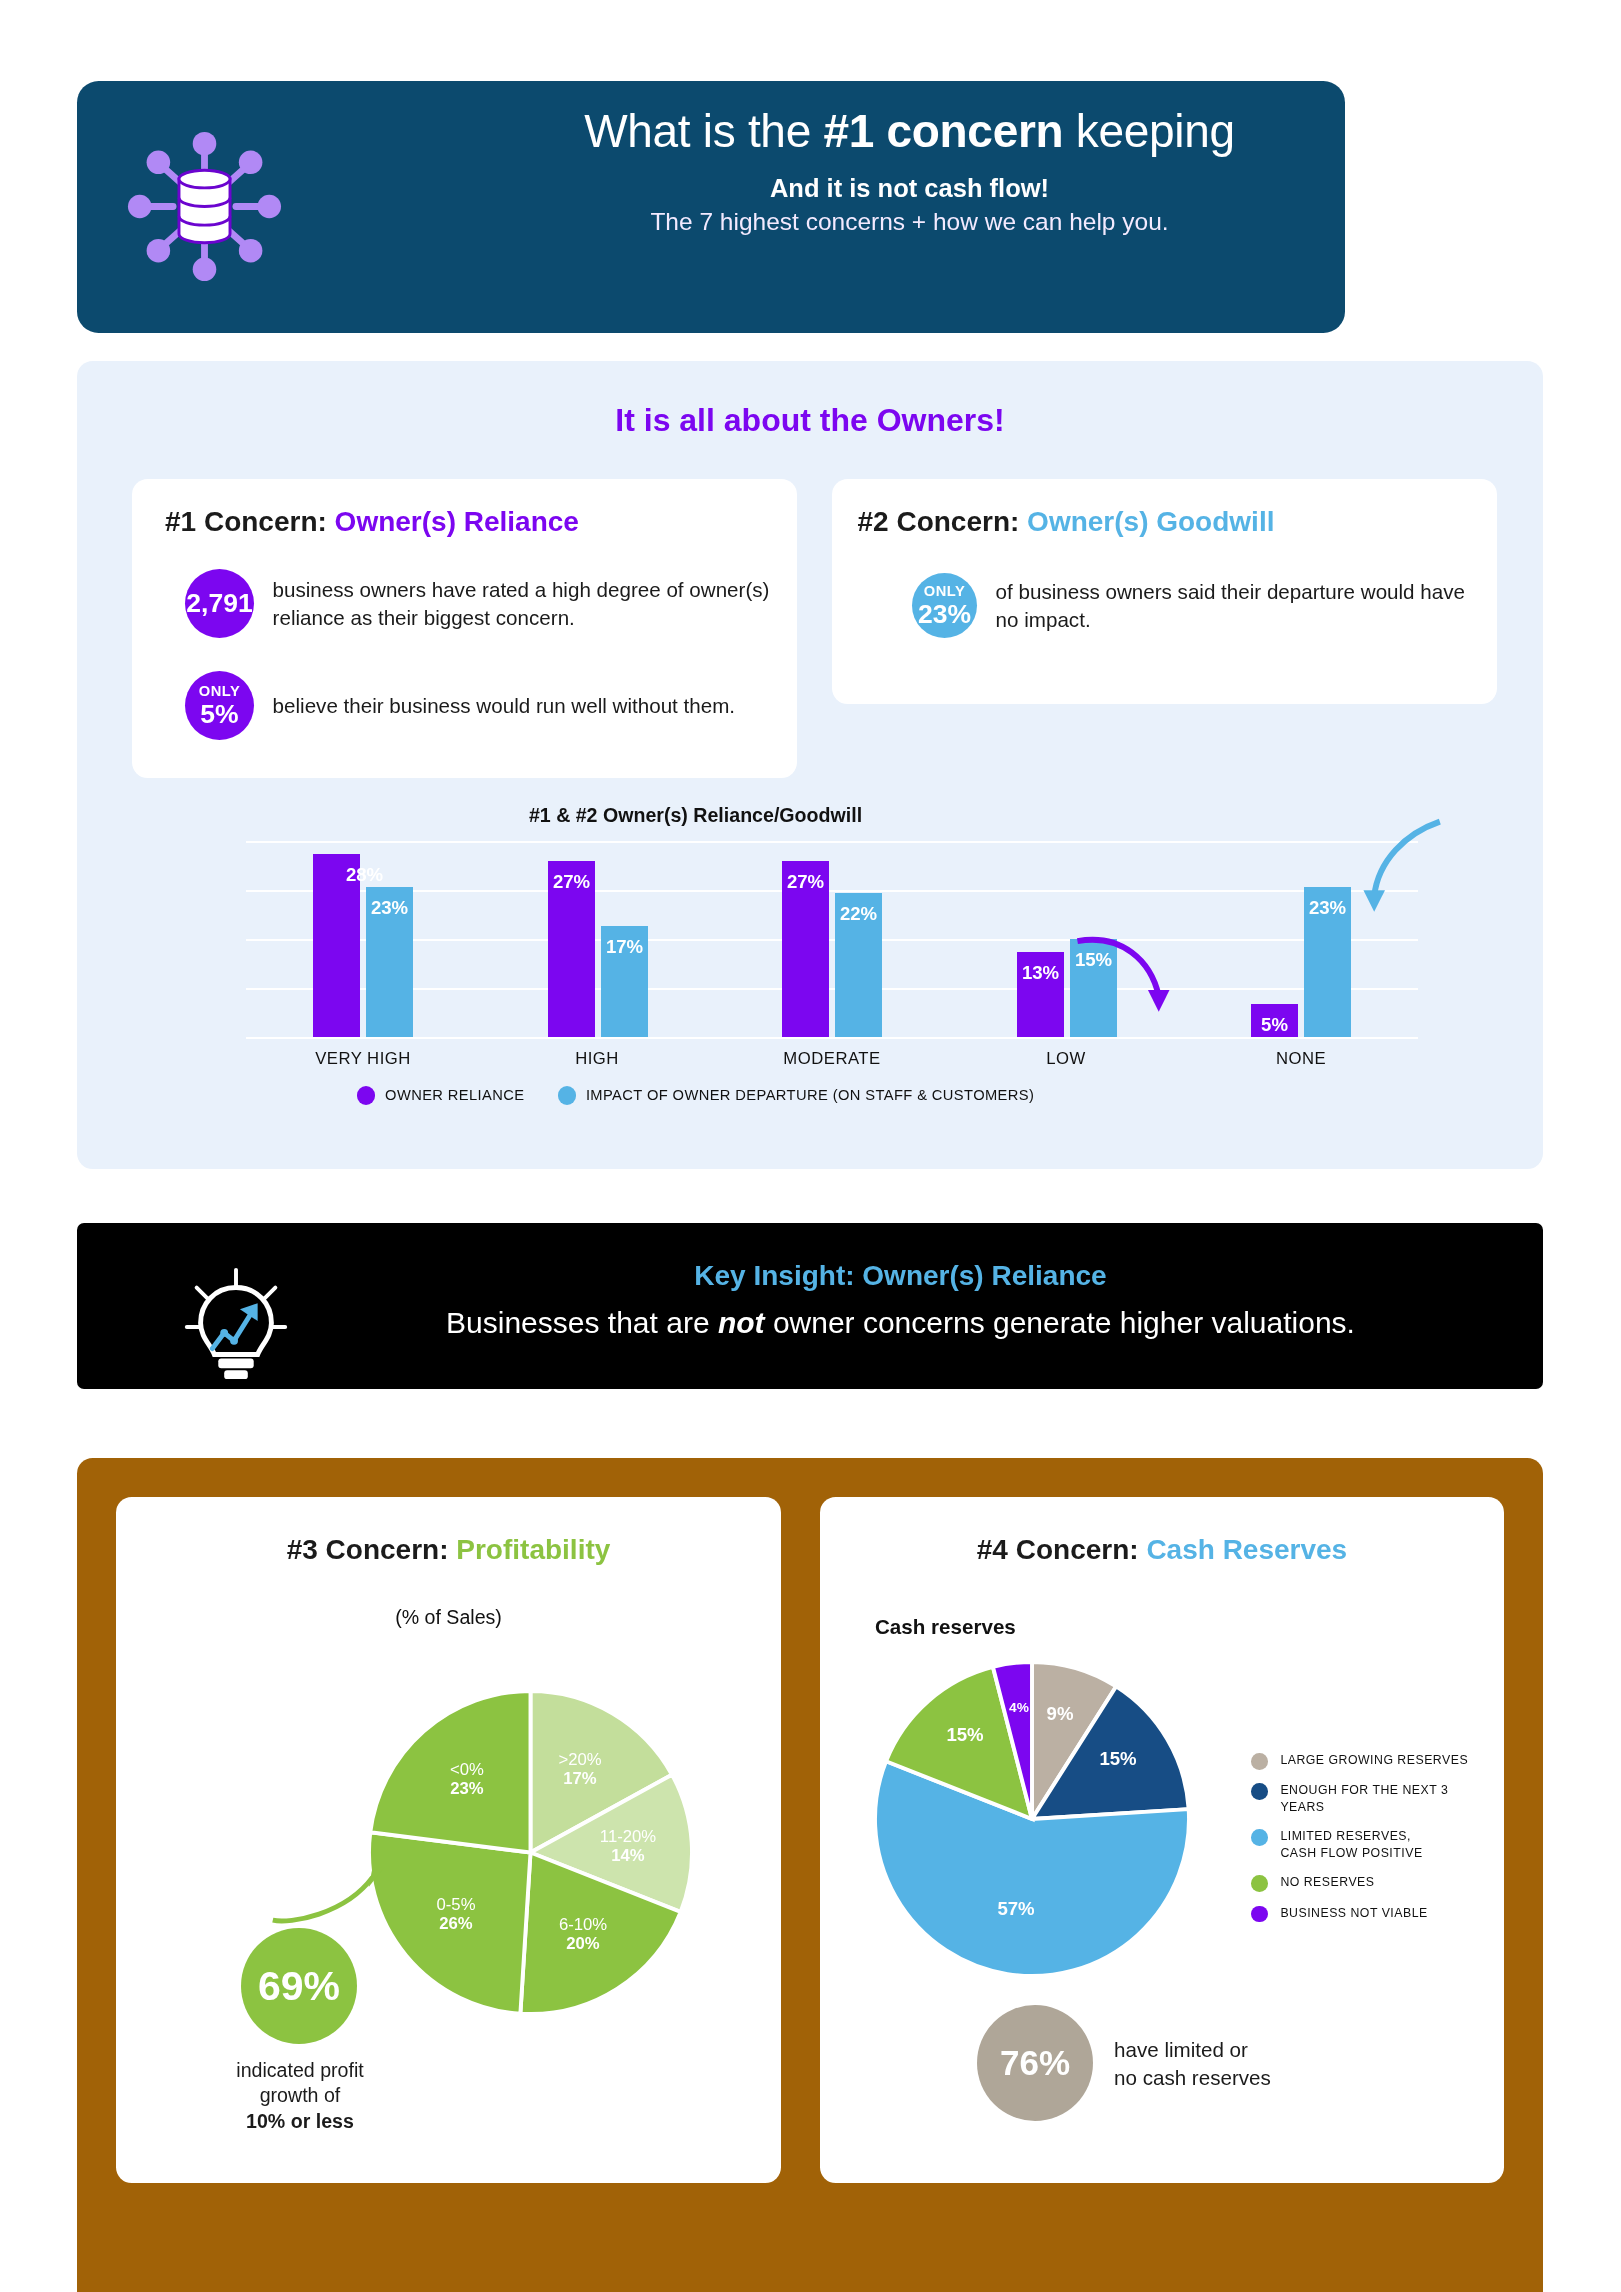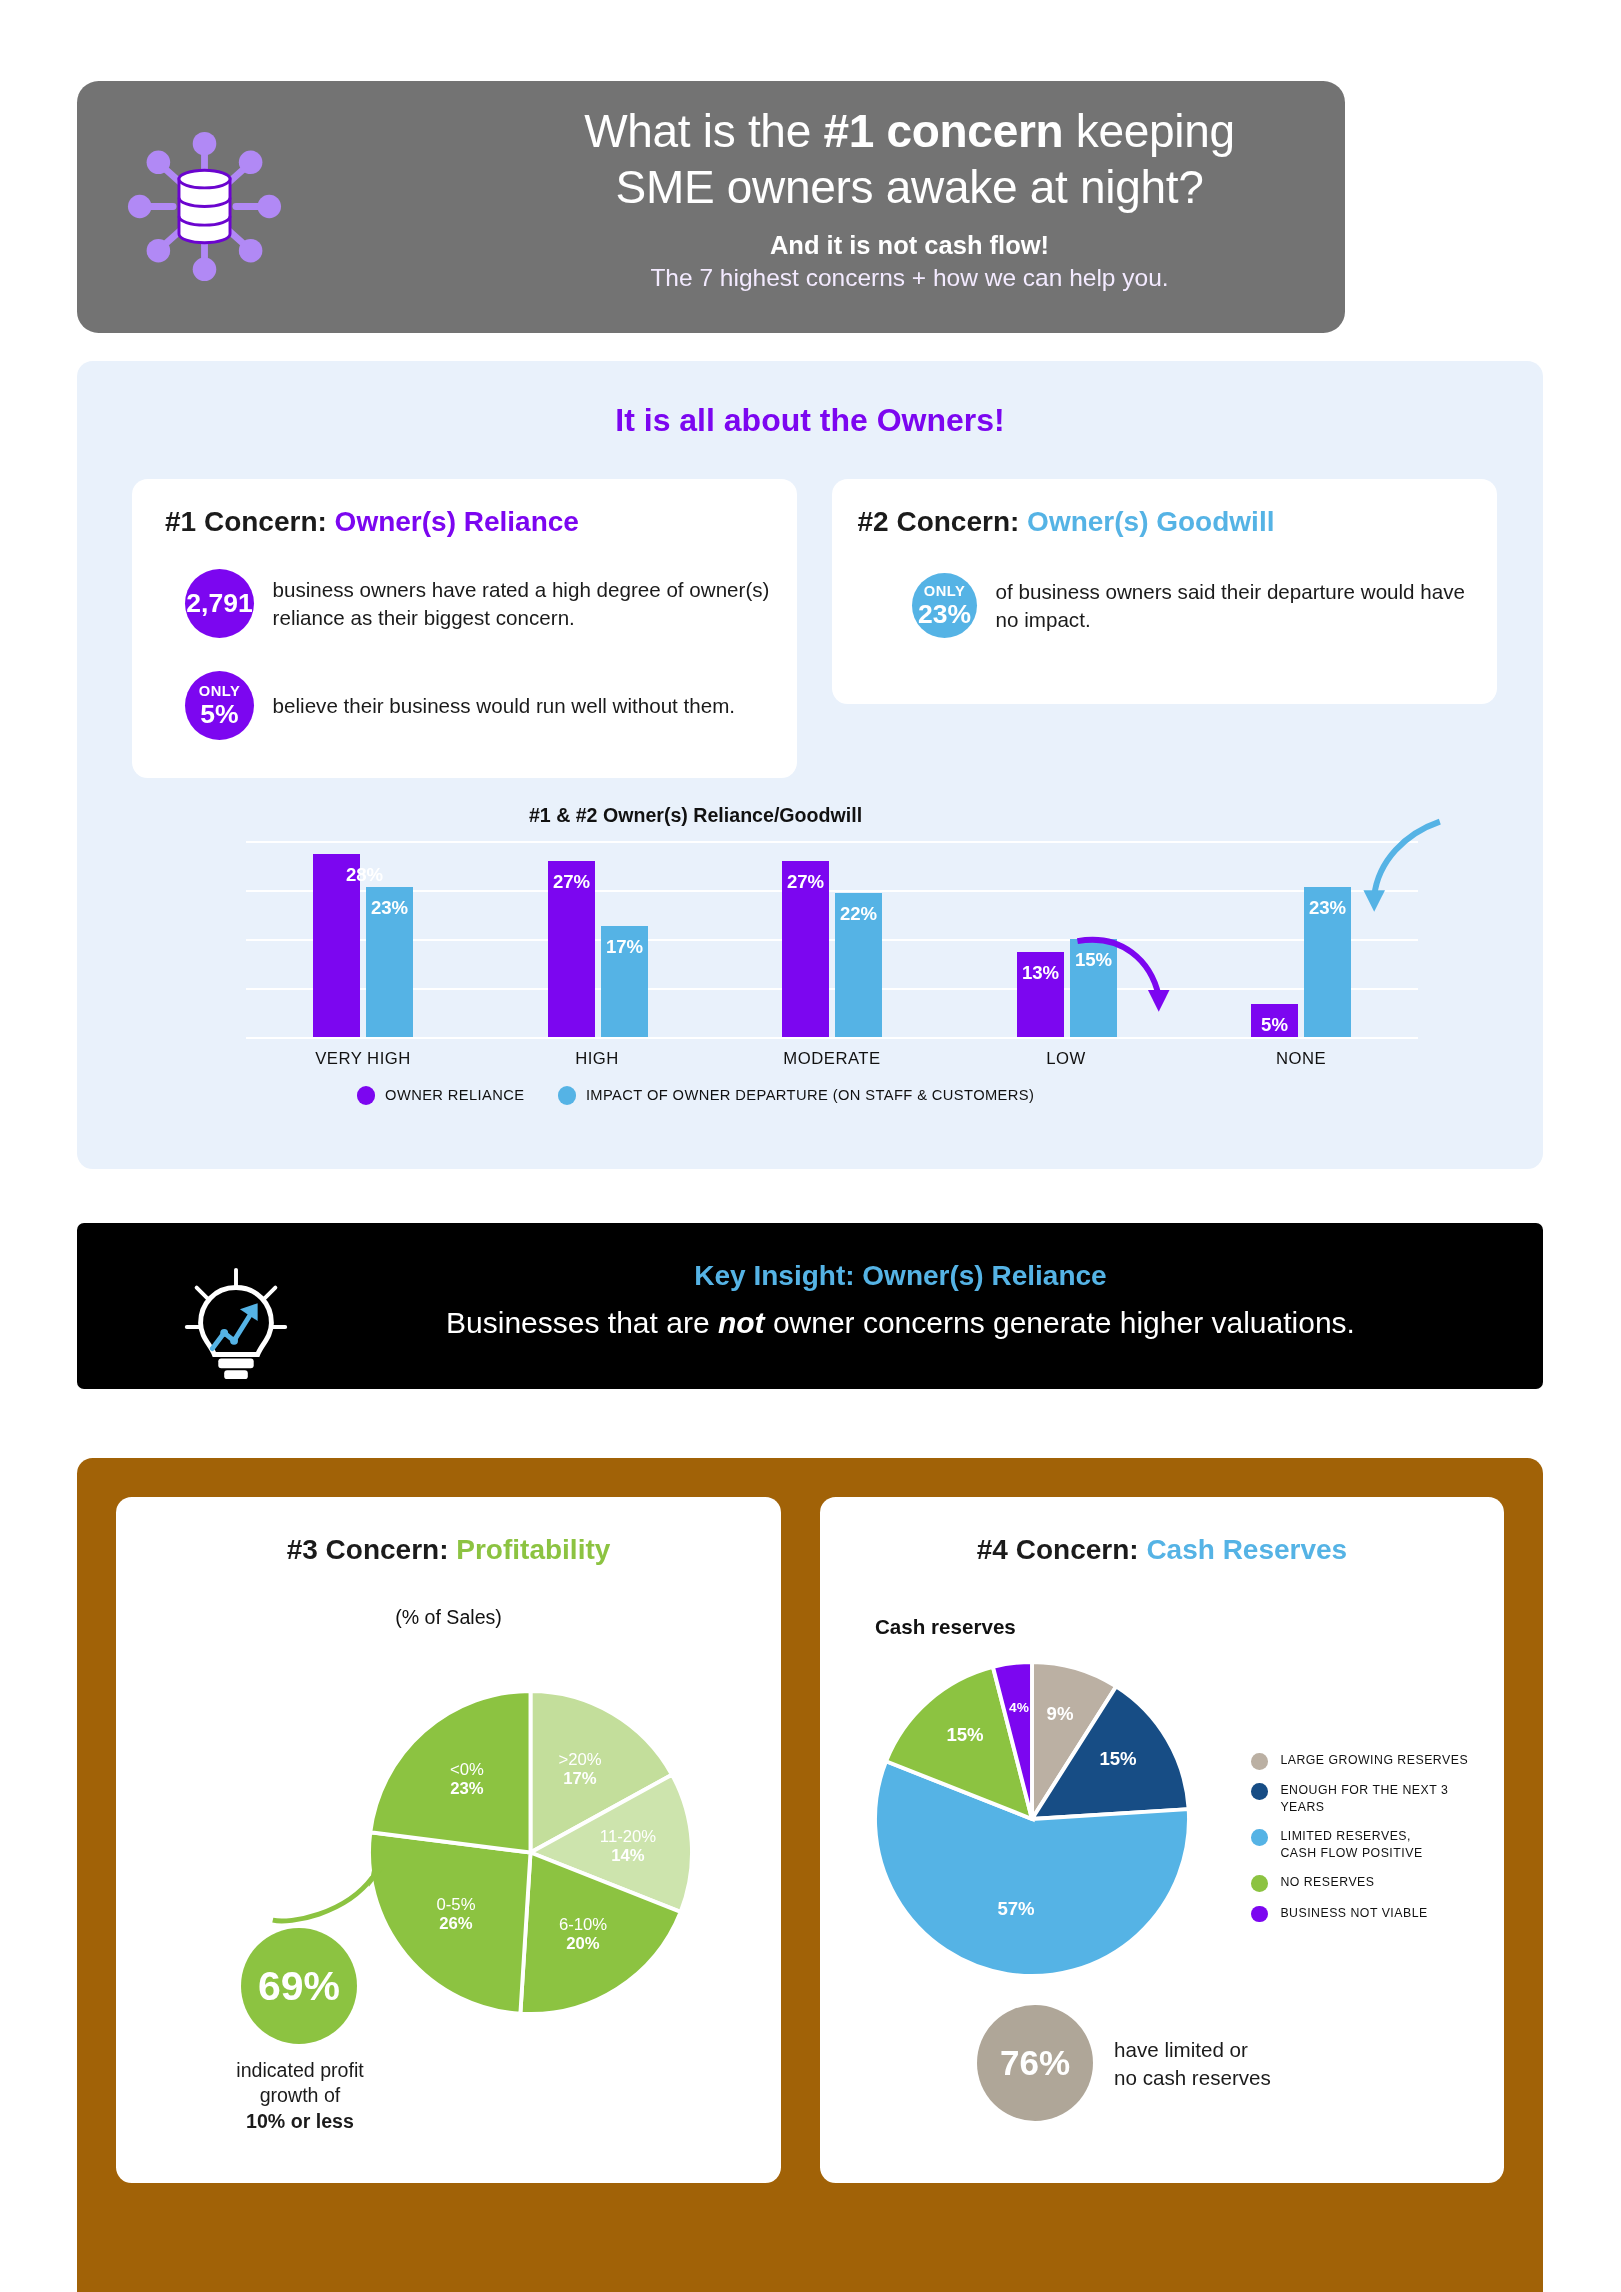--- a/index.html
+++ b/index.html
@@ -8,21 +8,21 @@
     background:#ffffff;
     font-family:"Liberation Sans", sans-serif;
     -webkit-font-smoothing:antialiased;
     overflow:hidden;
   }
   .page{position:relative;width:1621px;height:2293px;}
 
   
   .header{
     position:absolute;left:77px;top:81px;width:1268px;height:252px;
-    background:#737373;border-radius:21.6px;
+    background:#0c4a6e;border-radius:21.6px;
   }
   .header-icon{
     position:absolute;left:49px;top:47px;width:157px;height:157px;
   }
   .header-text{
     position:absolute;left:225px;top:21.6px;width:1215px;
     text-align:center;color:#ffffff;
   }
   .h-title{
     font-size:46px;line-height:1.22;font-weight:400;letter-spacing:-0.3px;
@@ -187,21 +187,20 @@
           <path d="M54 52 h52 v56 a26 9 0 0 1 -52 0 z"></path>
           <ellipse cx="80" cy="52" rx="26" ry="9"></ellipse>
           <path d="M54 71 a26 9 0 0 0 52 0" fill="none"></path>
           <path d="M54 90 a26 9 0 0 0 52 0" fill="none"></path>
         </g>
       </svg>
     </div>
     <div class="header-text">
       <div class="h-title">
         <span>What is the </span><b>#1 concern</b><span> keeping</span><br>
-        <span>SME owners awake at night?</span>
       </div>
       <div class="h-sub1">And it is not cash flow!</div>
       <div class="h-sub2">The 7 highest concerns + how we can help you.</div>
     </div>
   </div>
 
   <div class="owners-panel">
     <div class="owners-title">It is all about the Owners!</div>
 
     <div class="card card1">

